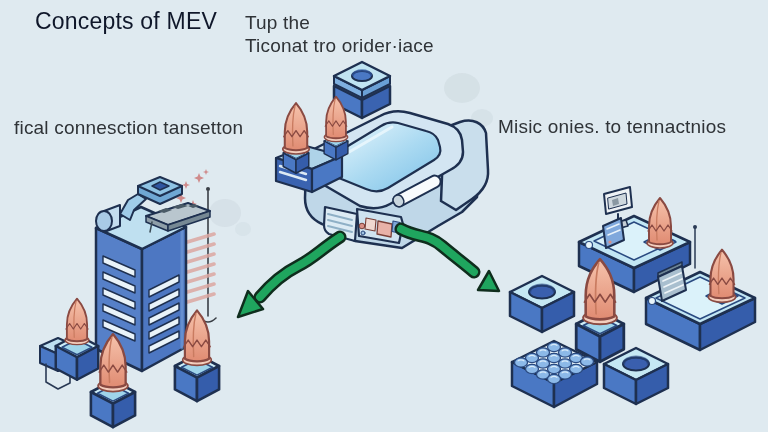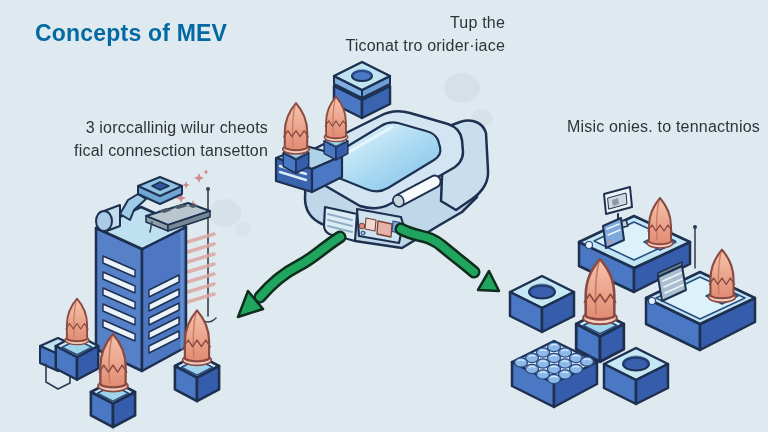--- a/index.html
+++ b/index.html
@@ -4,26 +4,26 @@
 <style>
   html,body{margin:0;padding:0;}
   .stage{
     position:relative;width:768px;height:432px;overflow:hidden;
     background:#dfeaf0;
     font-family:"Liberation Sans", sans-serif;
   }
   .scene{position:absolute;left:0;top:0;}
   .scene *{stroke-linejoin:round;stroke-linecap:round;}
   .title{
-    position:absolute;left:35px;top:20px;
-    font-size:23px;font-weight:bold;color:#0369a1;letter-spacing:.2px;
+    position:absolute;left:35px;top:8px;
+    font-size:23px;font-weight:normal;color:#0f172a;letter-spacing:.2px;
   }
   .caption{
-    position:absolute;text-align:right;
-    font-size:16px;line-height:23px;color:#2f3337;letter-spacing:.2px;
+    position:absolute;text-align:left;
+    font-size:19px;line-height:23px;color:#2f3337;letter-spacing:.2px;
   }
   .cap-top{left:245px;top:11px;width:260px;}
   .cap-left{left:14px;top:116px;width:254px;}
   .cap-right{left:498px;top:115px;width:262px;}
 </style>
 </head>
 <body>
 
 <div class="stage">
 
@@ -280,21 +280,20 @@
 </svg>
 
 <div class="title">Concepts of MEV</div>
 
 <div class="caption cap-top">
   <div>Tup the</div>
   <div>Ticonat tro orider·iace</div>
 </div>
 
 <div class="caption cap-left">
-  <div>3 iorccallinig wilur cheots</div>
   <div>fical connesction tansetton</div>
 </div>
 
 <div class="caption cap-right">
   <div>Misic onies. to tennactnios</div>
 </div>
 
 </div>
 
 </body></html>

